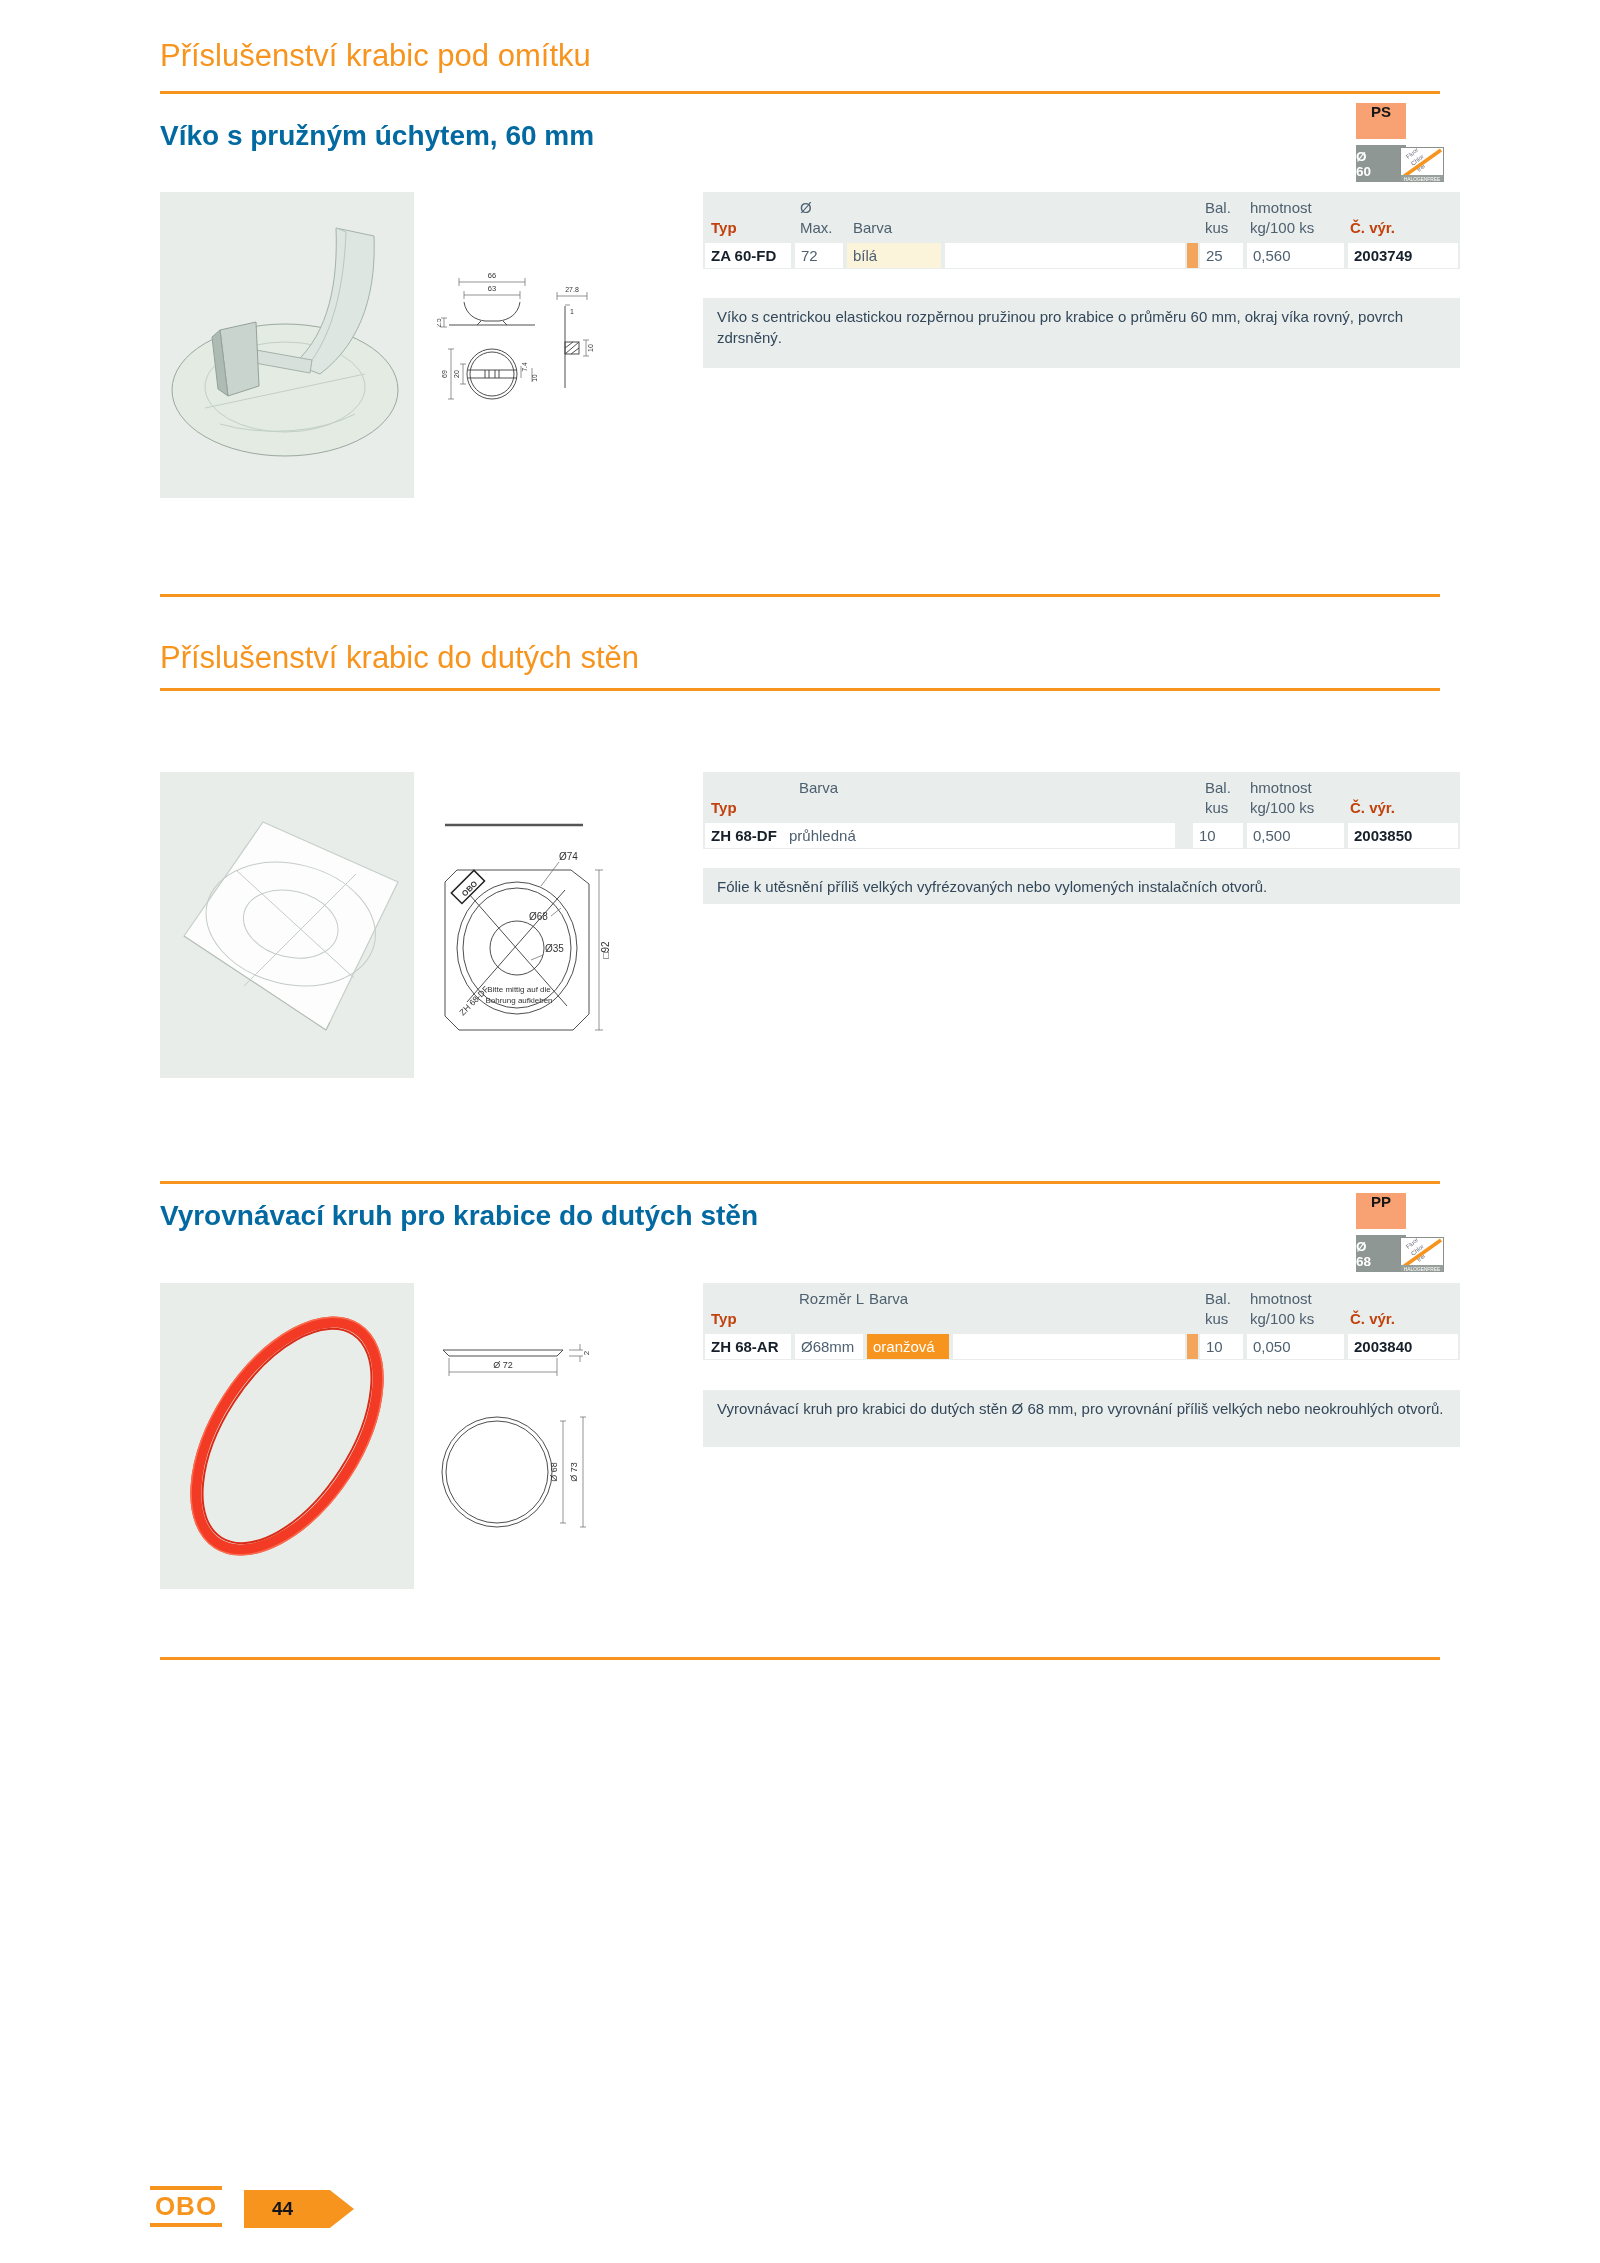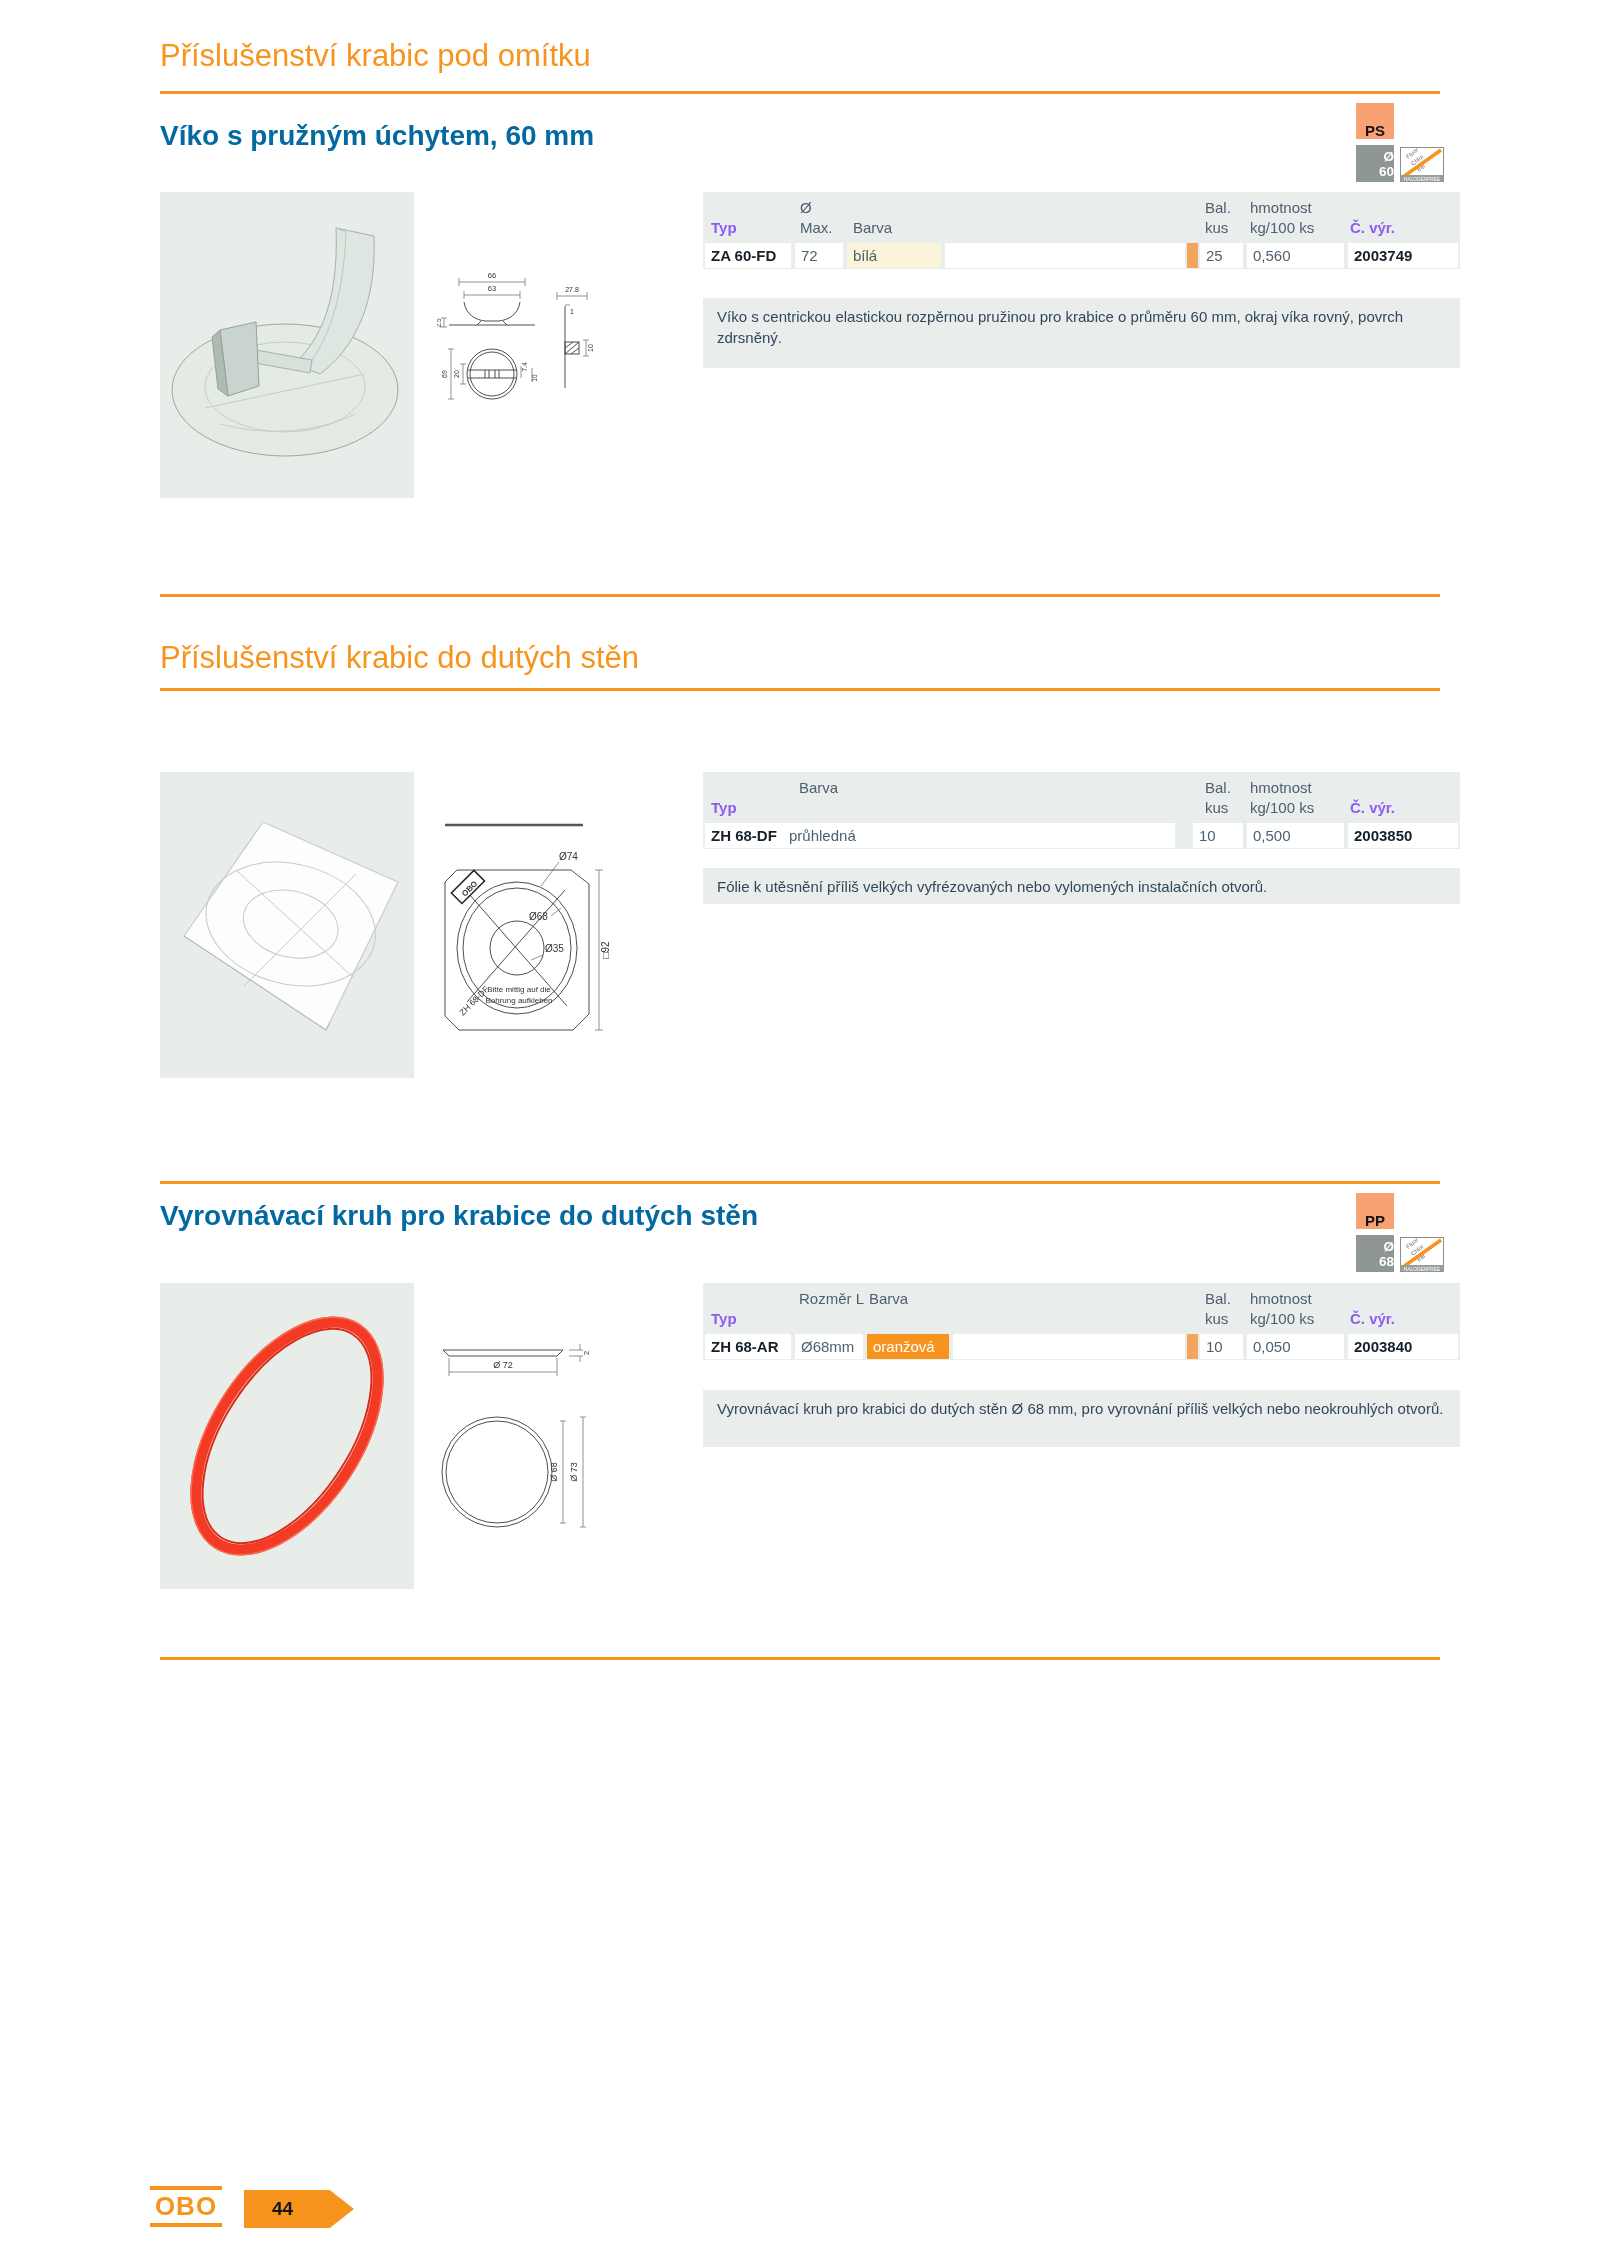--- a/index.html
+++ b/index.html
@@ -10,32 +10,32 @@
   .rule{position:absolute;left:160px;width:1280px;height:3px;background:#F7941D;}
   .divider{position:absolute;left:160px;width:1280px;height:3px;background:#F7941D;}
   .p-title{position:absolute;left:160px;color:#0369a1;font-size:28px;font-weight:bold;white-space:nowrap;}
 
   .photo{position:absolute;left:160px;width:254px;height:306px;background:#E9EDEA;}
   .tdraw{position:absolute;}
   .tdraw text{font-family:"Liberation Sans",sans-serif;fill:#333;}
   .tdraw .geo{stroke:#3a3a3a;stroke-width:0.9;fill:none;}
   .tdraw .dim{stroke:#666;stroke-width:0.7;fill:none;}
 
-  .badge{position:absolute;width:38px;display:flex;align-items:flex-end;justify-content:center;
+  .badge{position:absolute;width:50px;display:flex;align-items:flex-start;justify-content:center;
          font-weight:bold;box-sizing:border-box;}
   .badge.mat{height:36px;background:#F8A173;color:#151515;font-size:15px;}
   .badge.dia{height:37px;background:#8E9794;color:#fff;flex-direction:column;font-size:13.5px;line-height:15px;}
   .halogen{position:absolute;}
 
   .ptable{position:absolute;left:703px;width:757px;background:#E9EDEB;font-size:15px;color:#4E6070;}
   .thead{position:relative;height:50px;}
   .thead .lbl{position:absolute;white-space:nowrap;}
   .thead .lbl.top{top:7px;}
   .thead .lbl.bot{top:27px;}
-  .thead .bold{font-weight:bold;color:#8b5cf6;}
+  .thead .bold{font-weight:bold;color:#c2410c;}
   .trow{position:relative;height:27px;}
   .cell{position:absolute;top:1px;height:25px;background:#fff;line-height:25px;
         padding-left:6px;box-sizing:border-box;white-space:nowrap;overflow:hidden;}
   .cell.bold{font-weight:bold;color:#16202B;}
   .cell.cream{background:#FBF3DA;}
   .cell.orangebg{background:#F7941D;color:#fff;}
   .marker{position:absolute;top:1px;height:25px;width:11px;background:#F4A55C;}
 
   .desc{position:absolute;left:703px;width:757px;background:#E9EDEB;color:#33475A;
         font-size:15px;line-height:21px;padding:8px 14px;box-sizing:border-box;}

